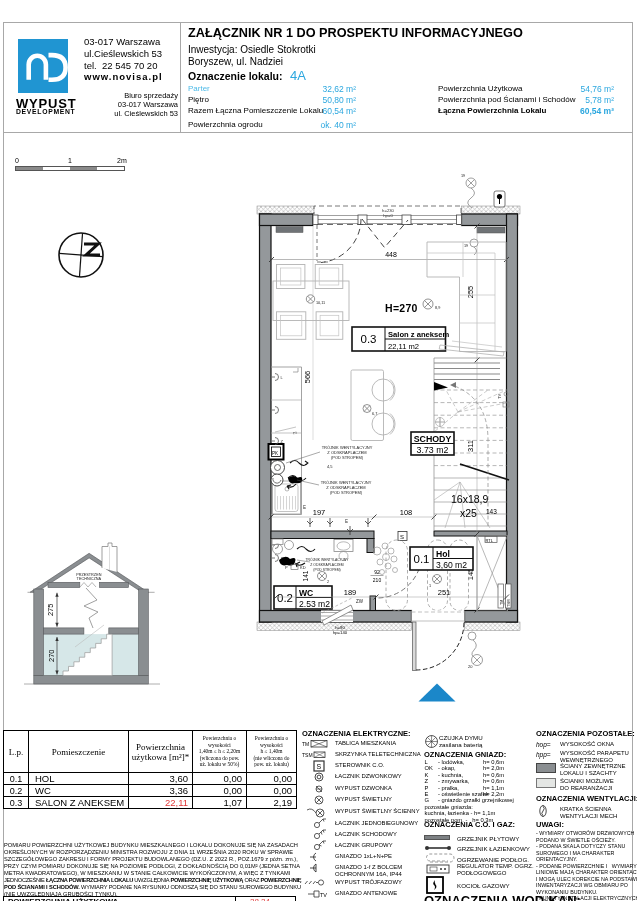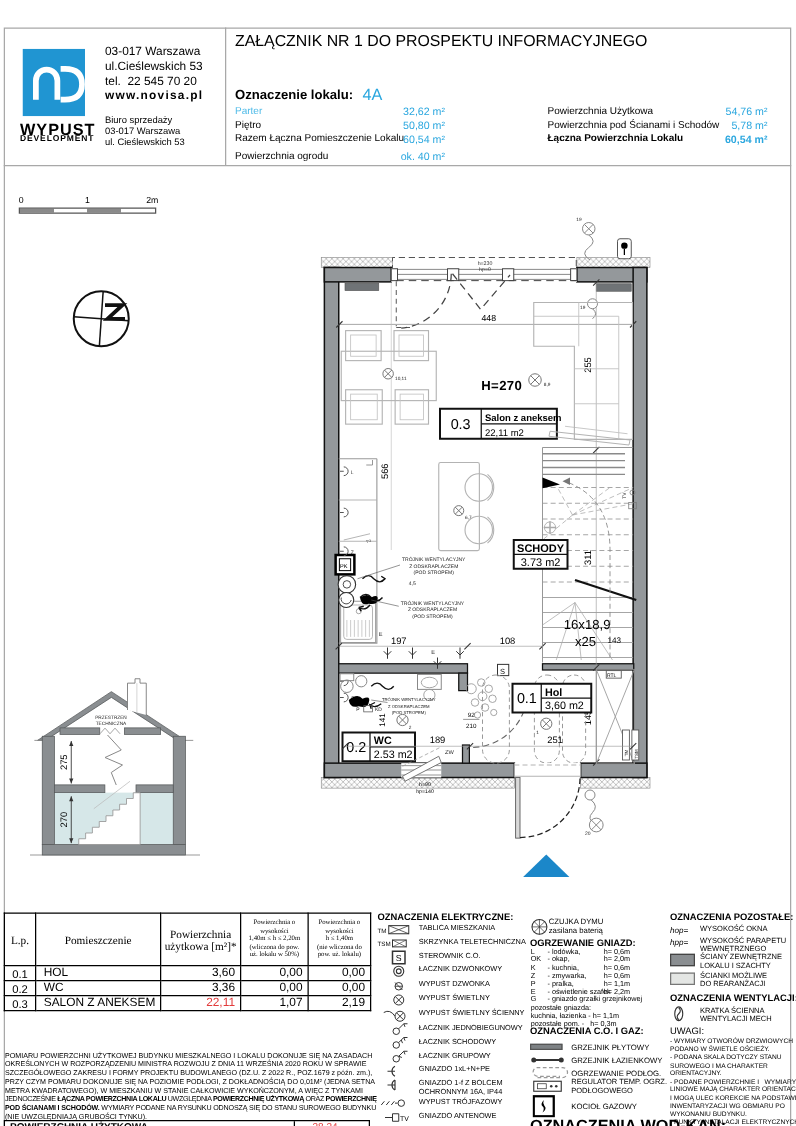--- a/index.html
+++ b/index.html
@@ -28,25 +28,26 @@
   <rect x="0" y="0" width="50" height="54" fill="#2095d2"></rect>
   <path d="M10.7,40.7 V25.5 A8.6,8.8 0 0 1 27.9,25.5 V40.7" fill="none" stroke="#fff" stroke-width="4.6"></path>
   <path d="M30.5,16.1 H34 Q47.6,16.1 47.6,28.4 Q47.6,40.7 34,40.7 H30.5" fill="none" stroke="#fff" stroke-width="4.6"></path>
 </svg>
 <div class="abs" style="left:16px; top:96px; font-size:13px; font-weight:bold; letter-spacing:0.8px;">WYPUST</div>
 <div class="abs" style="left:16px; top:108px; font-size:6.8px; font-weight:bold; letter-spacing:0.7px;">DEVELOPMENT</div>
 
 <div class="abs" style="left:84px; top:36px; width:94px; font-size:9.5px; line-height:11.8px;">
 03-017 Warszawa<br>ul.Cieślewskich 53<br>tel. &nbsp;22 545 70 20<br><b style="letter-spacing:1px;">www.novisa.pl</b>
 </div>
-<div class="abs" style="left:84px; top:91px; width:94px; font-size:7.5px; line-height:9px; text-align:left;">
+<div class="abs" style="left:84px; top:91px; width:94px; font-size:7.5px; line-height:9px; text-align:right;">
 Biuro sprzedaży<br>03-017 Warszawa<br>ul. Cieślewskich 53
 </div>
 
-<div class="abs" style="left:188px; top:26px; font-size:12.7px; font-weight:normal;">ZAŁĄCZNIK NR 1 DO PROSPEKTU INFORMACYJNEGO</div>
+<div class="abs" style="left:188px; top:26px; font-size:12.7px; font-weight:bold;">ZAŁĄCZNIK NR 1 DO PROSPEKTU INFORMACYJNEGO</div>
+<div class="abs" style="left:188px; top:44px; font-size:10px; line-height:12px;">Inwestycja: Osiedle Stokrotki<br>Boryszew, ul. Nadziei</div>
 <div class="abs" style="left:188px; top:70px; font-size:10.5px; font-weight:bold;">Oznaczenie lokalu:</div>
 <div class="abs cy" style="left:290px; top:68px; font-size:13px;">4A</div>
 
 <div class="abs" style="left:188px; top:84px; font-size:8px; color:#4fbbe8;">Parter</div>
 <div class="abs" style="left:188px; top:95px; font-size:8px;">Piętro</div>
 <div class="abs" style="left:188px; top:106px; font-size:8px;">Razem Łączna Pomieszczenie Lokalu</div>
 <div class="abs" style="left:188px; top:120px; font-size:8px;">Powierzchnia ogrodu</div>
 
 <div class="abs cy" style="left:280px; top:84px; width:76px; font-size:8.5px; text-align:right;">32,62 m²</div>
 <div class="abs cy" style="left:280px; top:95px; width:76px; font-size:8.5px; text-align:right;">50,80 m²</div>
@@ -553,21 +554,21 @@
         <text x="18" y="8" font-size="5.5">TV</text>
       </g>
     </svg>
 <div class="abs" style="left:335px; top:890px; width:112px; font-size:5.9px; line-height:7px;">GNIAZDO ANTENOWE</div>
 
 <svg class="abs" style="left:424px; top:734px;" width="17" height="15" viewBox="0 0 18 14">
       <circle cx="8" cy="7" r="6.3" fill="none" stroke="#333" stroke-width="0.9"></circle>
       <path d="M3.5,2.5 L12.5,11.5 M12.5,2.5 L3.5,11.5 M8,0.5 V13.5 M1.5,7 H14.5" stroke="#333" stroke-width="0.6"></path>
     </svg>
 <div class="abs" style="left:439px; top:734px; font-size:6.2px; line-height:7.3px;">CZUJKA DYMU<br>zasilana baterią</div>
-<div class="abs" style="left:424px; top:749.5px; font-size:7.5px; font-weight:bold;">OGRZEWANIE GNIAZD:</div>
+<div class="abs" style="left:424px; top:749.5px; font-size:7.5px; font-weight:bold;">OZNACZENIA GNIAZD:</div>
 <div class="abs" style="left:424.5px; top:759px; font-size:5.8px;">L</div>
 <div class="abs" style="left:438px; top:759px; font-size:5.8px;">- lodówka,</div>
 <div class="abs" style="left:483px; top:759px; font-size:5.8px;">h= 0,6m</div>
 <div class="abs" style="left:424.5px; top:765.4px; font-size:5.8px;">OK</div>
 <div class="abs" style="left:438px; top:765.4px; font-size:5.8px;">- okap,</div>
 <div class="abs" style="left:483px; top:765.4px; font-size:5.8px;">h= 2,0m</div>
 <div class="abs" style="left:424.5px; top:771.8px; font-size:5.8px;">K</div>
 <div class="abs" style="left:438px; top:771.8px; font-size:5.8px;">- kuchnia,</div>
 <div class="abs" style="left:483px; top:771.8px; font-size:5.8px;">h= 0,6m</div>
 <div class="abs" style="left:424.5px; top:778.1999999999999px; font-size:5.8px;">Z</div>
@@ -619,16 +620,16 @@
 <div class="abs" style="left:536px; top:763px; width:20px; height:10px; background:#8a8e91; border:0.5px solid #444;"></div>
 <div class="abs" style="left:560px; top:763px; width:80px; font-size:6px; line-height:7px; white-space:nowrap;">ŚCIANY ZEWNĘTRZNE<br>LOKALU I SZACHTY</div>
 <div class="abs" style="left:536px; top:778px; width:20px; height:10px; background:#e4e6e4; border:0.5px solid #777;"></div>
 <div class="abs" style="left:560px; top:778px; width:80px; font-size:6px; line-height:7px; white-space:nowrap;">ŚCIANKI MOŻLIWE<br>DO REARANŻACJI</div>
 <div class="abs" style="left:536px; top:794px; font-size:7.5px; font-weight:bold; white-space:nowrap;">OZNACZENIA WENTYLACJI:</div>
 <svg class="abs" style="left:538px; top:804px;" width="10" height="14" viewBox="0 0 10 14">
       <ellipse cx="5" cy="7" rx="3.2" ry="5.5" fill="none" stroke="#333" stroke-width="0.9"></ellipse>
       <path d="M5,2.2 q2.5,2.4 0,4.8 q-2.5,2.4 0,4.8" fill="none" stroke="#333" stroke-width="0.9"></path>
     </svg>
 <div class="abs" style="left:560px; top:806px; width:80px; font-size:6px; line-height:7px; white-space:nowrap;">KRATKA ŚCIENNA<br>WENTYLACJI MECH</div>
-<div class="abs" style="left:536px; top:820px; font-size:7.5px; font-weight:normal;">UWAGI:</div>
+<div class="abs" style="left:536px; top:820px; font-size:7.5px; font-weight:bold;">UWAGI:</div>
 <div class="abs" style="left:536px; top:830px; font-size:5.3px; line-height:6.55px; white-space:nowrap;">- WYMIARY OTWORÓW DRZWIOWYCH<br>PODANO W ŚWIETLE OŚCIEŻY.<br>- PODANA SKALA DOTYCZY STANU<br>SUROWEGO I MA CHARAKTER<br>ORIENTACYJNY.<br>- PODANE POWIERZCHNIE I&nbsp;&nbsp;&nbsp;WYMIARY<br>LINIOWE MAJĄ CHARAKTER ORIENTACYJNY<br>I MOGĄ ULEC KOREKCIE NA PODSTAWIE<br>INWENTARYZACJI WG OBMIARU PO<br>WYKONANIU BUDYNKU.<br>- PUNKTY INSTALACJI ELEKTRYCZNYCH I<br>SANITARNYCH MOGĄ ULEC KOREKTOM ZE<br>WZGLĘDÓW TECHNICZNYCH.</div>
 
 </div>
 
 </body></html>

